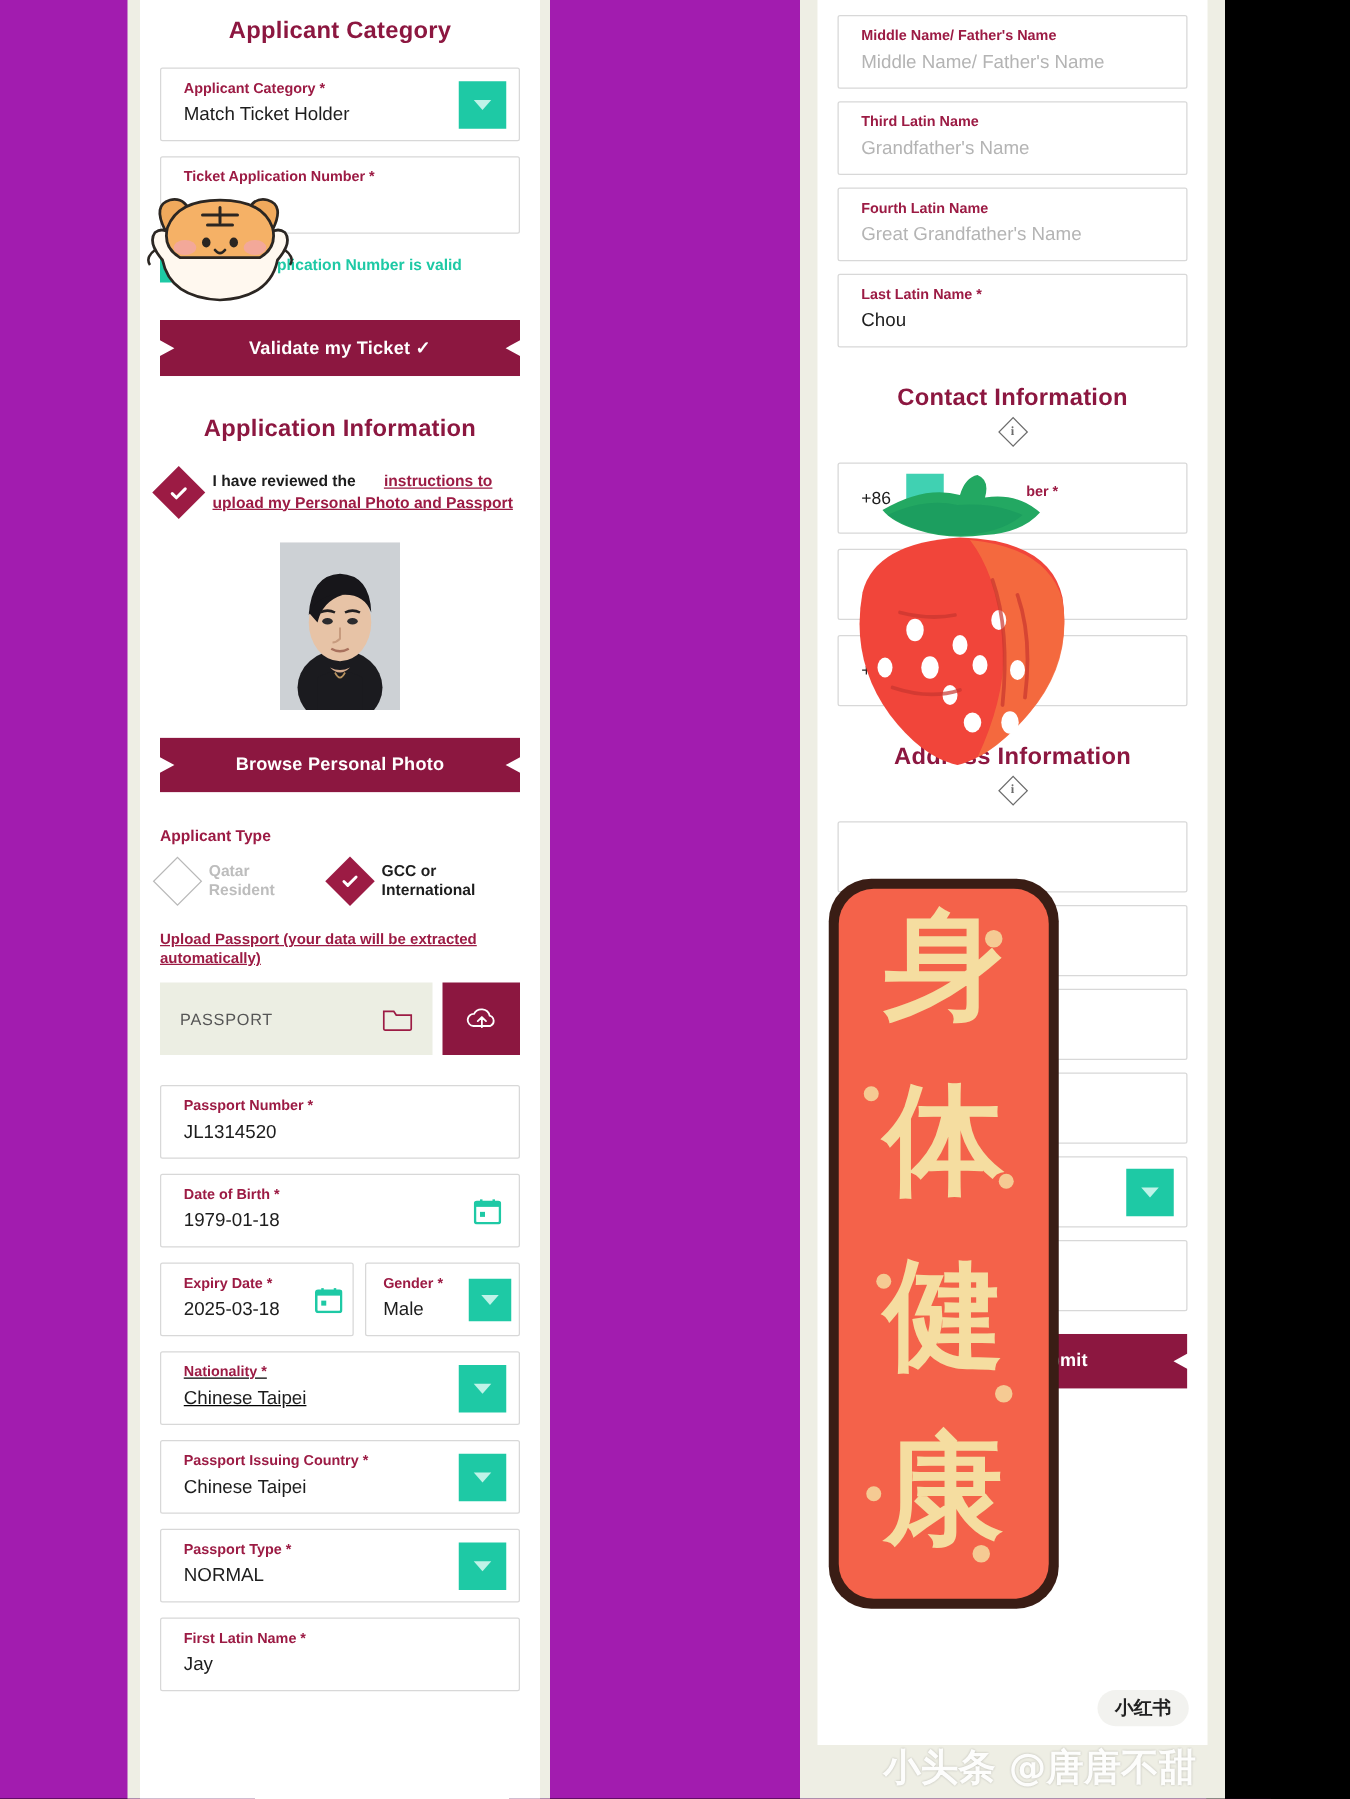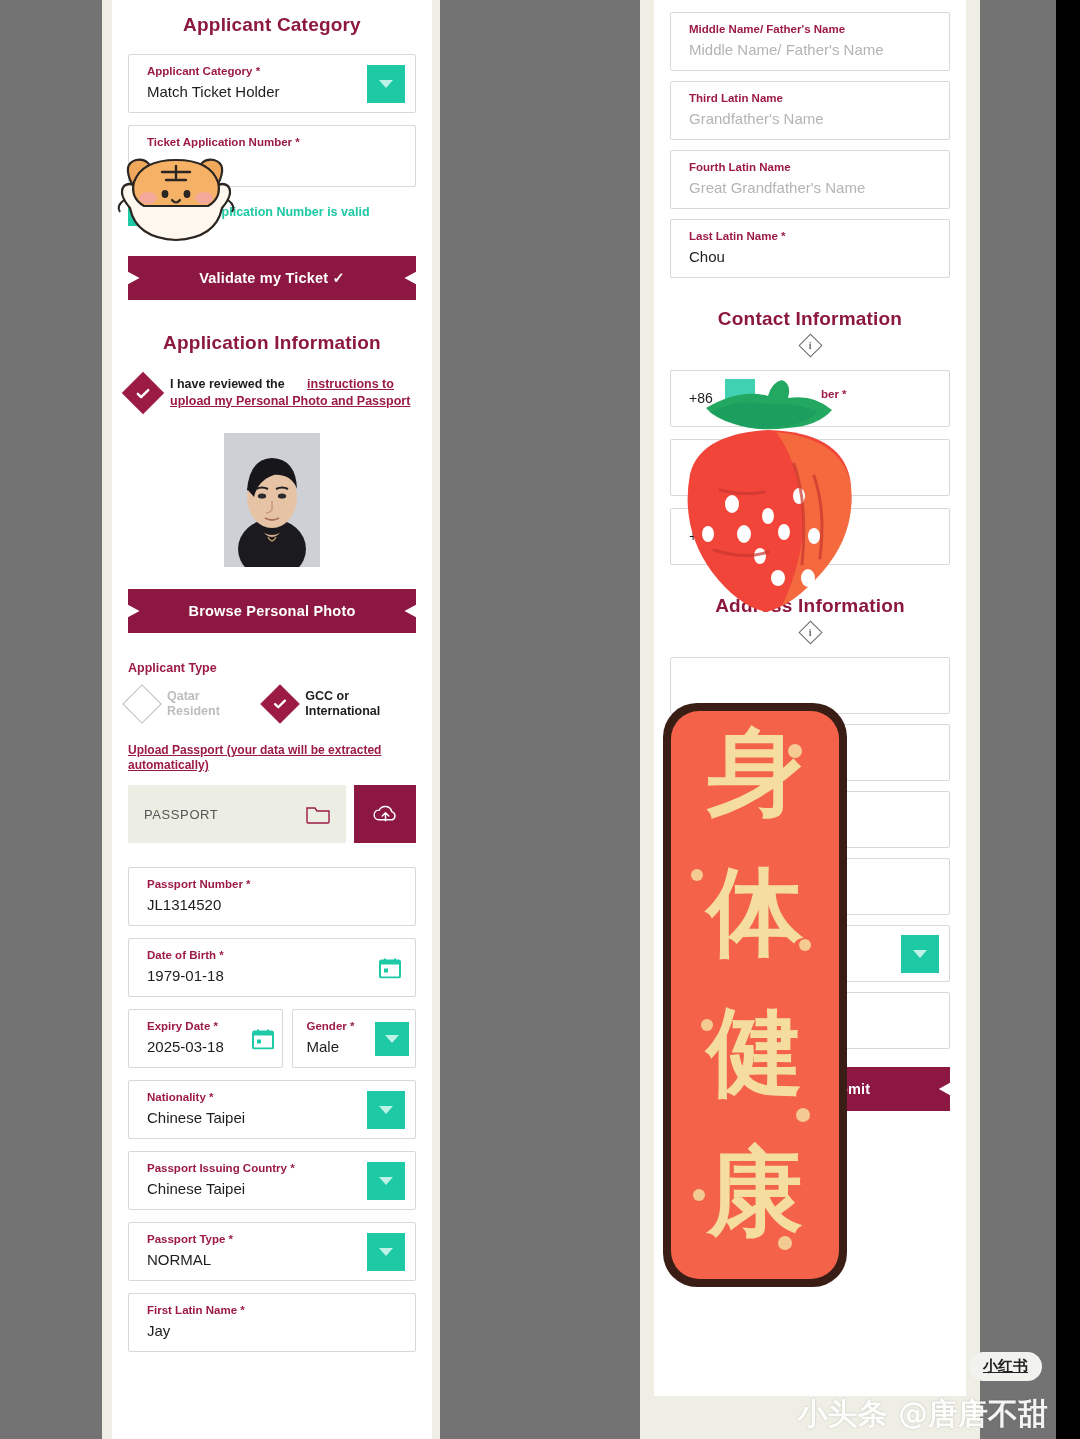--- a/index.html
+++ b/index.html
@@ -2,21 +2,21 @@
 <html><head>
 <meta charset="utf-8">
 <style>
   * { box-sizing: border-box; margin: 0; padding: 0; }
   html, body {
     width: 1080px; height: 1439px;
     background: #000;
     font-family: "Liberation Sans", sans-serif;
     overflow: hidden;
   }
-  .screen { position: relative; width: 1056px; height: 1439px; background: #737373; }
+  .screen { position: relative; width: 965px; height: 1439px; background: #a21caf; }
 
   
   .panel {
     position: absolute;
     top: 0;
     background: #eeeee4;
     overflow: hidden;
   }
   #panel-left  { left: 102px; width: 338px; height: 1439px; }
   #panel-right { left: 640px; width: 340px; height: 1439px; }
@@ -204,21 +204,20 @@
   
   .sticker { position: absolute; pointer-events: none; }
 
   
   .wm-badge {
     position: absolute; right: 14px; bottom: 58px;
     background: #f2f2ef; color: #222;
     font-size: 15px; font-weight: bold;
     padding: 5px 14px; border-radius: 16px;
     font-family: "DejaVu Sans", sans-serif;
-    text-decoration: underline;
   }
   .wm-text {
     position: absolute; right: 8px; bottom: 4px;
     font-size: 30px; font-weight: bold; color: #ffffff;
     font-family: "DejaVu Sans", sans-serif;
     opacity: .92;
     text-shadow: 0 0 2px rgba(0,0,0,.25);
     white-space: nowrap;
   }
 </style>
@@ -354,21 +353,21 @@
               <rect x="5" y="11" width="4" height="4" fill="#1ec9a5"></rect>
             </svg>
           </div>
           <div class="field" style="padding-left:14px;">
             <div class="flabel">Gender *</div>
             <div class="fvalue">Male</div>
             <div class="caret-btn" style="width:34px;height:34px;right:6px;"></div>
           </div>
         </div>
 
-        <div class="field" style="margin-top:12px;">
+        <div class="field" style="margin-top:12px;text-decoration:underline;">
           <div class="flabel">Nationality *</div>
           <div class="fvalue">Chinese Taipei</div>
           <div class="caret-btn"></div>
         </div>
 
         <div class="field" style="margin-top:12px;">
           <div class="flabel">Passport Issuing Country *</div>
           <div class="fvalue">Chinese Taipei</div>
           <div class="caret-btn"></div>
         </div>

